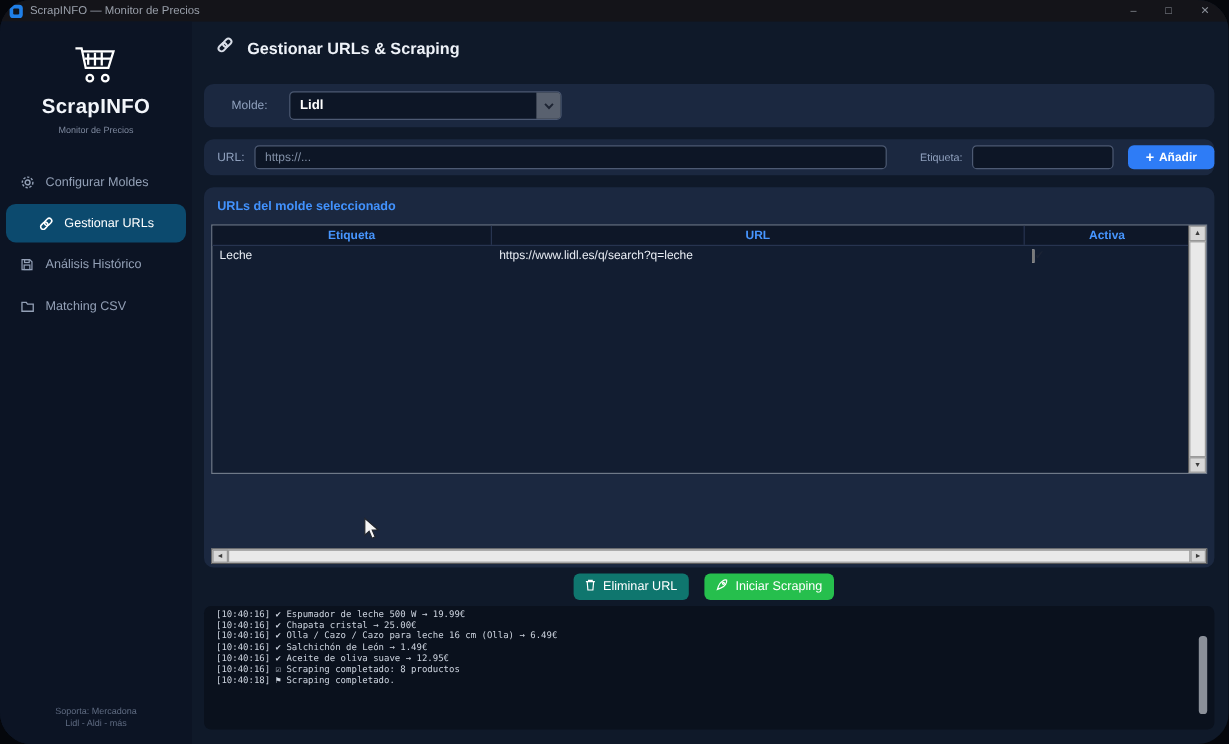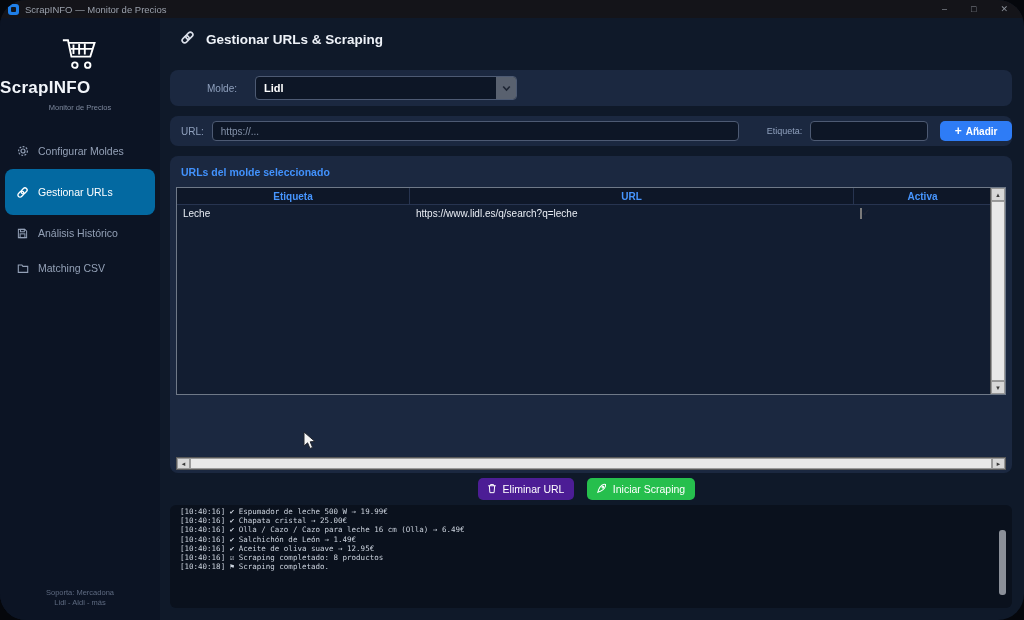--- a/index.html
+++ b/index.html
@@ -14,38 +14,38 @@
     background:#141419; display:flex; align-items:center; padding:0 8px; gap:6px;
   }
   .app-icon{ width:11px; height:11px; background:#1f7fe8; border-radius:3px; position:relative; flex:0 0 auto;}
   .app-icon::after{ content:""; position:absolute; inset:3px; background:#10141c; border-radius:1px;}
   .titlebar-title{ color:#9aa0ab; font-size:9.5px; }
   .win-controls{ margin-left:auto; display:flex; gap:24px; color:#8b9099; font-size:9px; padding-right:8px; align-items:center;}
   .win-controls span{ cursor:default; }
   
   .sidebar{ position:absolute; left:0; top:18px; width:160px; height:602px; background:#0c1424; }
   .logo-wrap{ text-align:center; padding-top:18px; }
-  .app-name{ color:#f2f5fa; font-size:17px; font-weight:bold; margin-top:2px; letter-spacing:.3px;}
+  .app-name{ color:#f2f5fa; font-size:17px; font-weight:bold; text-align:center; margin-top:2px; letter-spacing:.3px;}
   .app-sub{ color:#7d889d; font-size:7.5px; text-align:center; margin-top:5px; }
   .nav{ margin-top:22px; padding:0 5px; }
   .nav-item{
     height:34px; display:flex; align-items:center; gap:9px; padding:0 11px;
     color:#93a0b6; font-size:10.5px; border-radius:8px; margin-bottom:1px; cursor:pointer;
   }
-  .nav-item.active{ background:#0369a1; color:#ffffff; height:46px; }
+  .nav-item.active{ background:#0c4a6e; color:#ffffff; height:32px;justify-content:center; }
   .nav-ico{ width:13px; height:13px; display:flex; align-items:center; justify-content:center; flex:0 0 auto;}
   .sidebar-footer{ position:absolute; bottom:12px; left:0; right:0; text-align:center; color:#5e6a80; font-size:7.5px; line-height:10px;}
   
   .page-header{ position:absolute; left:180px; top:30px; display:flex; align-items:center; gap:11px; color:#eef2f8;}
   .page-title{ font-size:13.5px; font-weight:bold; }
   
   .panel{ position:absolute; background:#1b2840; border-radius:8px; }
   .field-label{ color:#8fa0bd; font-size:10px; flex:0 0 auto; }
-  .panel-molde{ left:170px; top:70px; width:842px; height:36px; display:flex; align-items:center; padding-left:37px;}
-  .select-box{ margin-left:18px; width:262px; height:24px; background:#0d1626; border:1px solid #4d5a73; border-radius:4px; display:flex; align-items:stretch; cursor:pointer;}
+  .panel-molde{ left:170px; top:70px; width:842px; height:36px; display:flex; align-items:center; padding-left:23px;}
+  .select-box{ margin-left:18px; width:227px; height:24px; background:#0d1626; border:1px solid #4d5a73; border-radius:4px; display:flex; align-items:stretch; cursor:pointer;}
   .select-value{ flex:1; color:#fff; font-size:11px; font-weight:bold; padding-left:8px; display:flex; align-items:center;}
   .select-btn{ width:20px; background:#59616f; border-radius:0 3px 3px 0; display:flex; align-items:center; justify-content:center;}
   .panel-url{ left:170px; top:116px; width:842px; height:30px; display:flex; align-items:center; padding-left:11px;}
   .text-input{ background:#0d1626; border:1px solid #4d5a73; border-radius:4px; color:#fff; font-size:10px; padding:0 8px; height:20px; outline:none;}
   .text-input::placeholder{ color:#8391a8; }
   .url-input{ margin-left:8px; width:535px; }
   .etiqueta-label{ margin-left:28px; font-size:9px; color:#8fa0bd;}
   .etiqueta-input{ margin-left:8px; width:118px; }
   .add-btn{ margin-left:12px; width:73px; height:20px; background:#2e7cf6; border:none; border-radius:5px; color:#fff; font-size:10px; font-weight:bold; display:flex; align-items:center; justify-content:center; gap:4px; cursor:pointer;}
   .plus-glyph{ font-size:12px; font-weight:bold; line-height:10px; }
@@ -66,21 +66,21 @@
   .vs-arrow{ position:absolute; left:0; right:0; height:13px; background:#d8d8d8; border:1px solid #979797; color:#3c3c3c; font-size:6px; text-align:center; line-height:12px; cursor:pointer;}
   .vs-arrow.up{ top:0; } .vs-arrow.down{ bottom:0; }
   .vs-thumb{ position:absolute; left:0; right:0; top:13px; bottom:13px; background:#e9e9e9; border:1px solid #9b9b9b; cursor:grab;}
   .hscroll{ position:absolute; left:6px; top:301px; width:830px; height:13px; background:#c9c9c9; border:1px solid #5a5a5a;}
   .hs-arrow{ position:absolute; top:0; bottom:0; width:13px; background:#d8d8d8; border:1px solid #979797; color:#3c3c3c; font-size:6px; text-align:center; line-height:11px; cursor:pointer;}
   .hs-arrow.left{ left:0; } .hs-arrow.right{ right:0; }
   .hs-thumb{ position:absolute; top:0; bottom:0; left:13px; right:13px; background:#e9e9e9; border:1px solid #9b9b9b; cursor:grab;}
   
   .actions{ position:absolute; left:160px; top:478px; width:852px; display:flex; justify-content:center; gap:13px;}
   .btn{ height:22px; border:none; border-radius:5px; color:#fff; font-size:10.5px; display:flex; align-items:center; justify-content:center; gap:6px; cursor:pointer; font-family:"Liberation Sans",sans-serif;}
-  .btn-delete{ width:96px; background:#4c1d95; }
+  .btn-delete{ width:96px; background:#0f766e; }
   .btn-start{ width:108px; background:#26bf4d; }
   
   .log-panel{ position:absolute; left:170px; top:505px; width:842px; height:103px; background:#0a111d; border-radius:6px; overflow:hidden; padding:2px 0 0 10px;}
   .log-line{ font-family:"DejaVu Sans Mono","DejaVu Sans",monospace; font-size:7.5px; line-height:9.2px; color:#ccd3de; white-space:pre;}
   .log-line.clipped{ margin-top:-5px; }
   .log-scroll-thumb{ position:absolute; left:999px; top:530px; width:7px; height:65px; background:#8b9099; border-radius:3px; cursor:grab;}
   
   .cursor{ position:absolute; left:303px; top:431px; z-index:99; pointer-events:none;}
 </style>
 </head>

